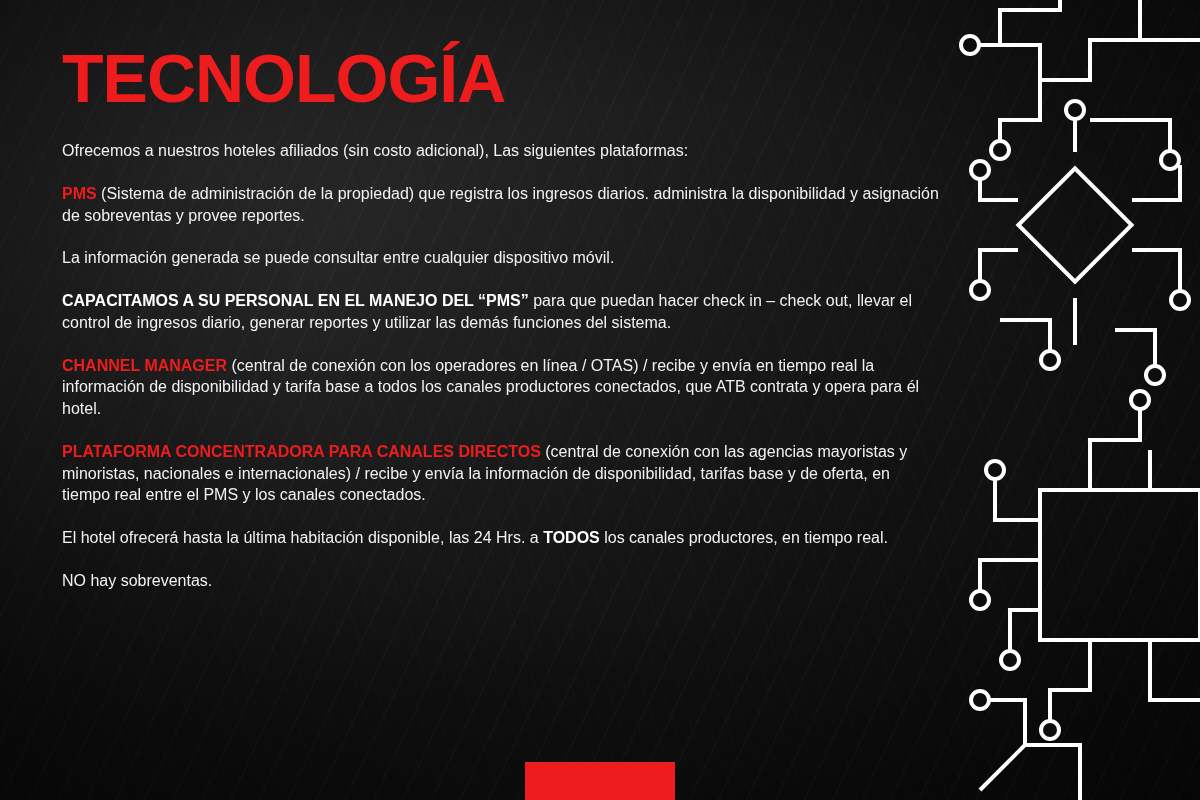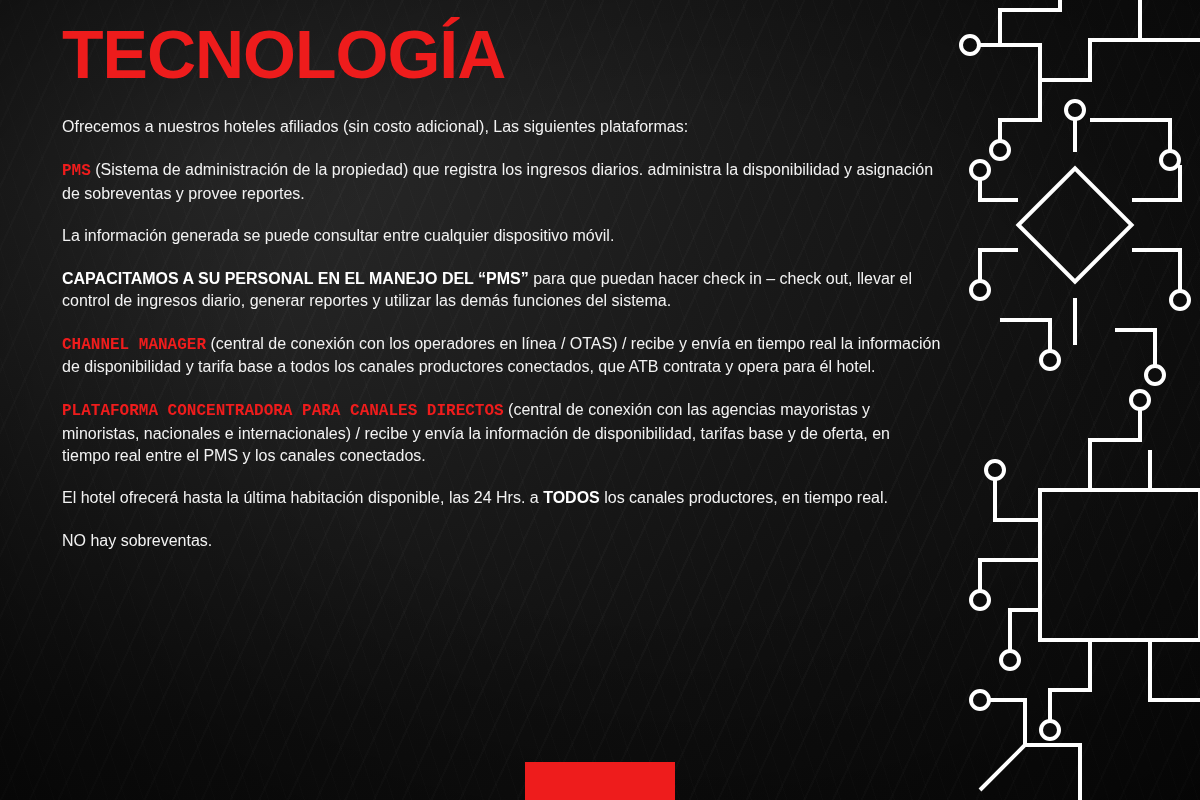--- a/index.html
+++ b/index.html
@@ -41,21 +41,21 @@
     top: 0;
     right: 0;
     width: 260px;
     height: 800px;
     z-index: 2;
   }
 
   .content {
     position: relative;
     z-index: 3;
-    padding: 20px 0 0 62px;
+    padding: 44px 0 0 62px;
     width: 900px;
   }
 
   .title {
     font-size: 68px;
     line-height: 1.0;
     font-weight: bold;
     color: #ee1c1c;
     letter-spacing: -1px;
     margin: 0 0 28px 0;
@@ -64,21 +64,21 @@
 
   .para {
     font-size: 16px;
     line-height: 1.36;
     margin: 0 0 21px 0;
     color: #f2f2f2;
     max-width: 880px;
   }
   .para:last-child { margin-bottom: 16px; }
 
-  .red { color: #ee1c1c; font-weight: bold; font-family: Liberation Mono, monospace; }
+  .red { color: #ee1c1c; font-weight: bold; }
   .bold { font-weight: bold; color: #ffffff; }
 
   .bottom-bar {
     position: absolute;
     left: 525px;
     bottom: 0;
     width: 150px;
     height: 38px;
     background: #ee1c1c;
     z-index: 4;

